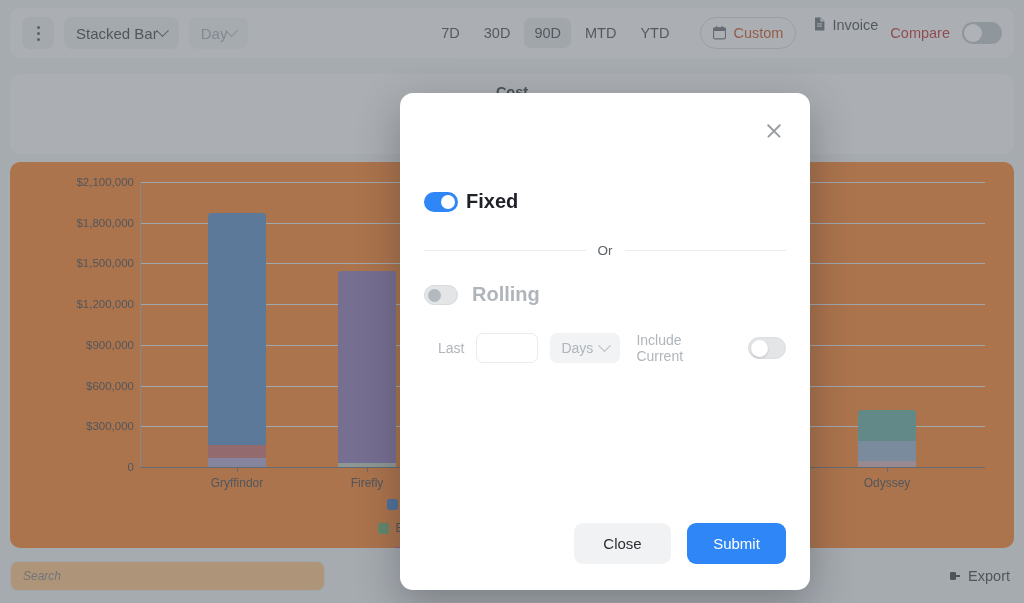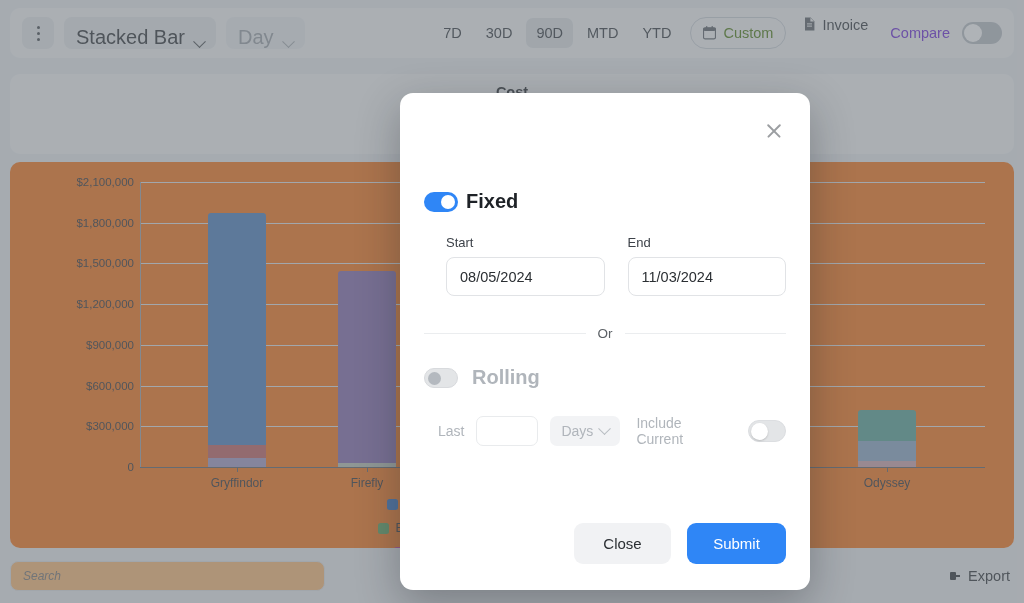--- a/index.html
+++ b/index.html
@@ -34,23 +34,23 @@
   }
   .kebab-btn {
     width: 32px; height: 32px; border-radius: 8px;
     background: #e6e8ea;
     display: flex; flex-direction: column; align-items: center; justify-content: center;
     gap: 3px;
   }
   .kebab-btn i { width: 3px; height: 3px; border-radius: 50%; background: #44494f; display:block; }
   .dd {
     height: 32px; border-radius: 8px; background: #e6e8ea;
-    display: flex; align-items: flex-end; gap: 10px;
+    display: flex; align-items: center; gap: 0;
     padding: 0 12px; margin-left: 10px;
-    font-size: 20px; color: #2b2f33; white-space: nowrap;
+    font-size: 15px; color: #2b2f33; white-space: nowrap;
   }
   .dd.disabled { color: #9aa0a6; background: #eceef0; }
   .caret {
     width: 9px; height: 9px;
     border-right: 1.8px solid currentColor; border-bottom: 1.8px solid currentColor;
     transform: rotate(45deg) translate(-2px,-2px);
     opacity: .85;
   }
   .toolbar-right {
     margin-left: auto; display: flex; align-items: center; gap: 4px;
@@ -58,29 +58,29 @@
   .range-btn {
     height: 30px; padding: 0 10px; border-radius: 7px;
     display: flex; align-items: center; justify-content: center;
     font-size: 14.5px; color: #32373c;
   }
   .range-btn.active { background: #dfe2e5; }
   .pill-btn {
     height: 32px; padding: 0 12px; border-radius: 16px;
     border: 1px solid #cdd2d7;
     display: flex; align-items: center; gap: 7px;
-    font-size: 14.5px; color: #4d7c0f; margin-left: 5px;
+    font-size: 14.5px; color: #c2410c; margin-left: 17px;
     background: transparent;
   }
   .plain-btn {
     height: 32px; padding: 0 8px;
     display: flex; align-items: flex-start; gap: 7px;
     font-size: 14.5px; color: #32373c; margin-left: 6px;
   }
-  .compare-label { font-size: 14.5px; color: #6d28d9; margin-left: 10px; }
+  .compare-label { font-size: 14.5px; color: #b91c1c; }
   .switch {
     width: 40px; height: 22px; border-radius: 11px;
     background: #b9bec4; margin-left: 8px; position: relative; flex: none;
   }
   .switch .knob {
     position: absolute; top: 2px; left: 2px;
     width: 18px; height: 18px; border-radius: 50%; background: #fff;
   }
 
   
@@ -421,30 +421,20 @@
     <div class="close-x"></div>
   </div>
 
   <div class="opt-row">
     <div class="switch-blue">
         <div class="knob"></div>
       </div>
     <div class="opt-label">Fixed</div>
   </div>
 
-  <div class="fields">
-    <div class="field">
-      <div class="field-label">Start</div>
-      <input class="date-input" value="08/05/2024" style="">
-    </div>
-    <div class="field">
-      <div class="field-label">End</div>
-      <input class="date-input" value="11/03/2024" style="">
-    </div>
-  </div>
 
   <div class="or-divider">
     <span>Or</span>
   </div>
 
   <div class="rolling-row">
     <div class="switch-off">
         <div class="knob"></div>
       </div>
     <div class="opt-label muted">Rolling</div>

